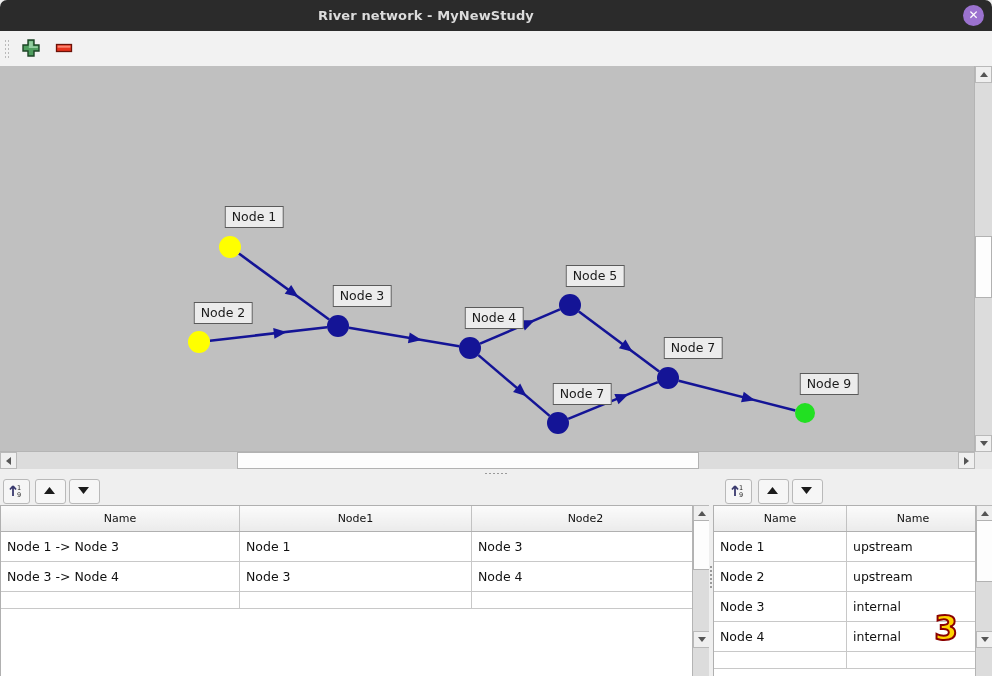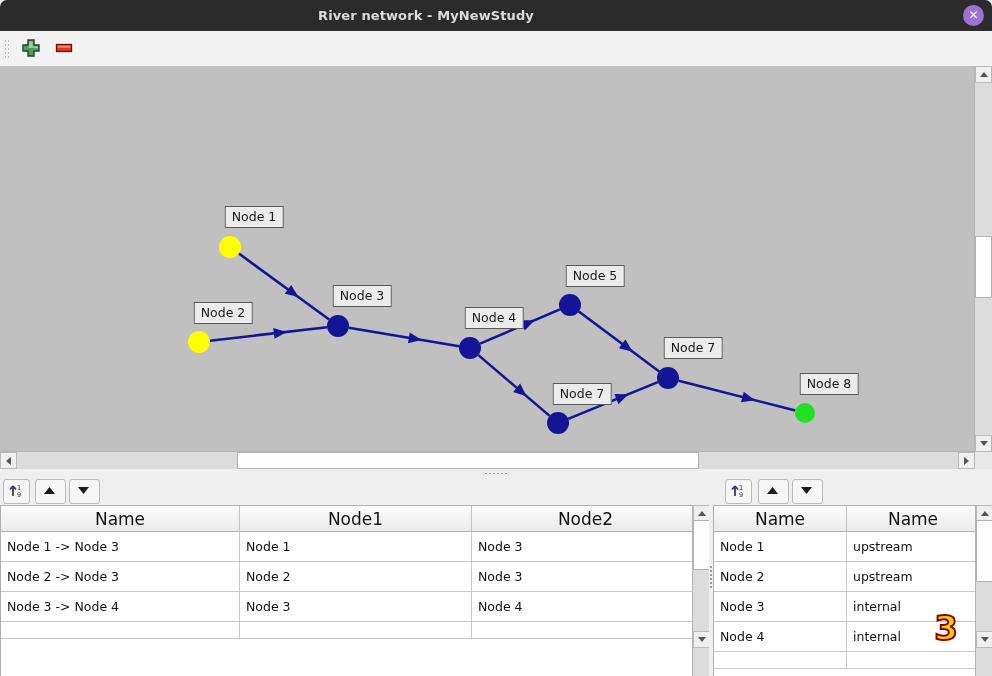--- a/index.html
+++ b/index.html
@@ -111,21 +111,21 @@
   }
 
   .tbl{
     position:absolute;left:0;background:#fff;border:1px solid #b0b0b0;
     overflow:hidden;
   }
   table.grid{border-collapse:collapse;table-layout:fixed;}
   table.grid th{
     background:linear-gradient(#fbfbfb,#ebebeb);
     border-right:1px solid #c2c2c2;border-bottom:1px solid #b0b0b0;
-    font-weight:normal;font-size:17px;height:23px;color:#111;text-align:center;
+    font-weight:normal;font-size:11px;height:23px;color:#111;text-align:center;
   }
   table.grid td{
     border-right:1px solid #c8c8c8;border-bottom:1px solid #c8c8c8;
     height:29px;font-size:12.5px;padding:0 6px;color:#111;background:#fff;
     overflow:hidden;white-space:nowrap;
   }
   table.grid tr.empty td{height:16px;}
 </style>
 </head>
 <body>
@@ -182,21 +182,21 @@
           <div class="glabel" style="left: 362px; top: 230px;">Node 3</div>
           <div class="gnode internal" style="left: 470px; top: 282px;"></div>
           <div class="glabel" style="left: 494px; top: 252px;">Node 4</div>
           <div class="gnode internal" style="left: 570px; top: 239px;"></div>
           <div class="glabel" style="left: 595px; top: 210px;">Node 5</div>
           <div class="gnode internal" style="left: 558px; top: 357px;"></div>
           <div class="glabel" style="left: 582px; top: 328px;">Node 7</div>
           <div class="gnode internal" style="left: 668px; top: 312px;"></div>
           <div class="glabel" style="left: 693px; top: 282px;">Node 7</div>
           <div class="gnode outlet" style="left: 805px; top: 347px;"></div>
-          <div class="glabel" style="left: 829px; top: 318px;">Node 8</div>
+          <div class="glabel" style="left: 829px; top: 318px;">Node 9</div>
         </div>
 
     </div>
 
     <div class="sb-v">
       <div class="sb-arrow" style="left:0;top:0;width:15px;height:15px;">
         <div class="tri" style="left:3.5px;top:5px;border-left:4px solid transparent;border-right:4px solid transparent;border-bottom:5px solid #555;"></div>
       </div>
       <div class="sb-thumb" style="left:0;top:170px;width:15px;height:60px;"></div>
       <div class="sb-arrow" style="left:0;bottom:0;width:15px;height:15px;">
@@ -250,25 +250,20 @@
               <th style="width: 225px;">Node2</th>
             </tr>
           </thead>
           <tbody>
             <tr>
               <td style="width: 236px;">Node 1 -&gt; Node 3</td>
               <td style="width: 229px;">Node 1</td>
               <td style="width: 225px;">Node 3</td>
             </tr>
             <tr>
-              <td style="width: 236px;">Node 2 -&gt; Node 3</td>
-              <td style="width: 229px;">Node 2</td>
-              <td style="width: 225px;">Node 3</td>
-            </tr>
-            <tr>
               <td style="width: 236px;">Node 3 -&gt; Node 4</td>
               <td style="width: 229px;">Node 3</td>
               <td style="width: 225px;">Node 4</td>
             </tr>
             <tr class="empty">
               <td style="width: 236px;"></td>
               <td style="width: 229px;"></td>
               <td style="width: 225px;"></td>
             </tr>
           </tbody>

